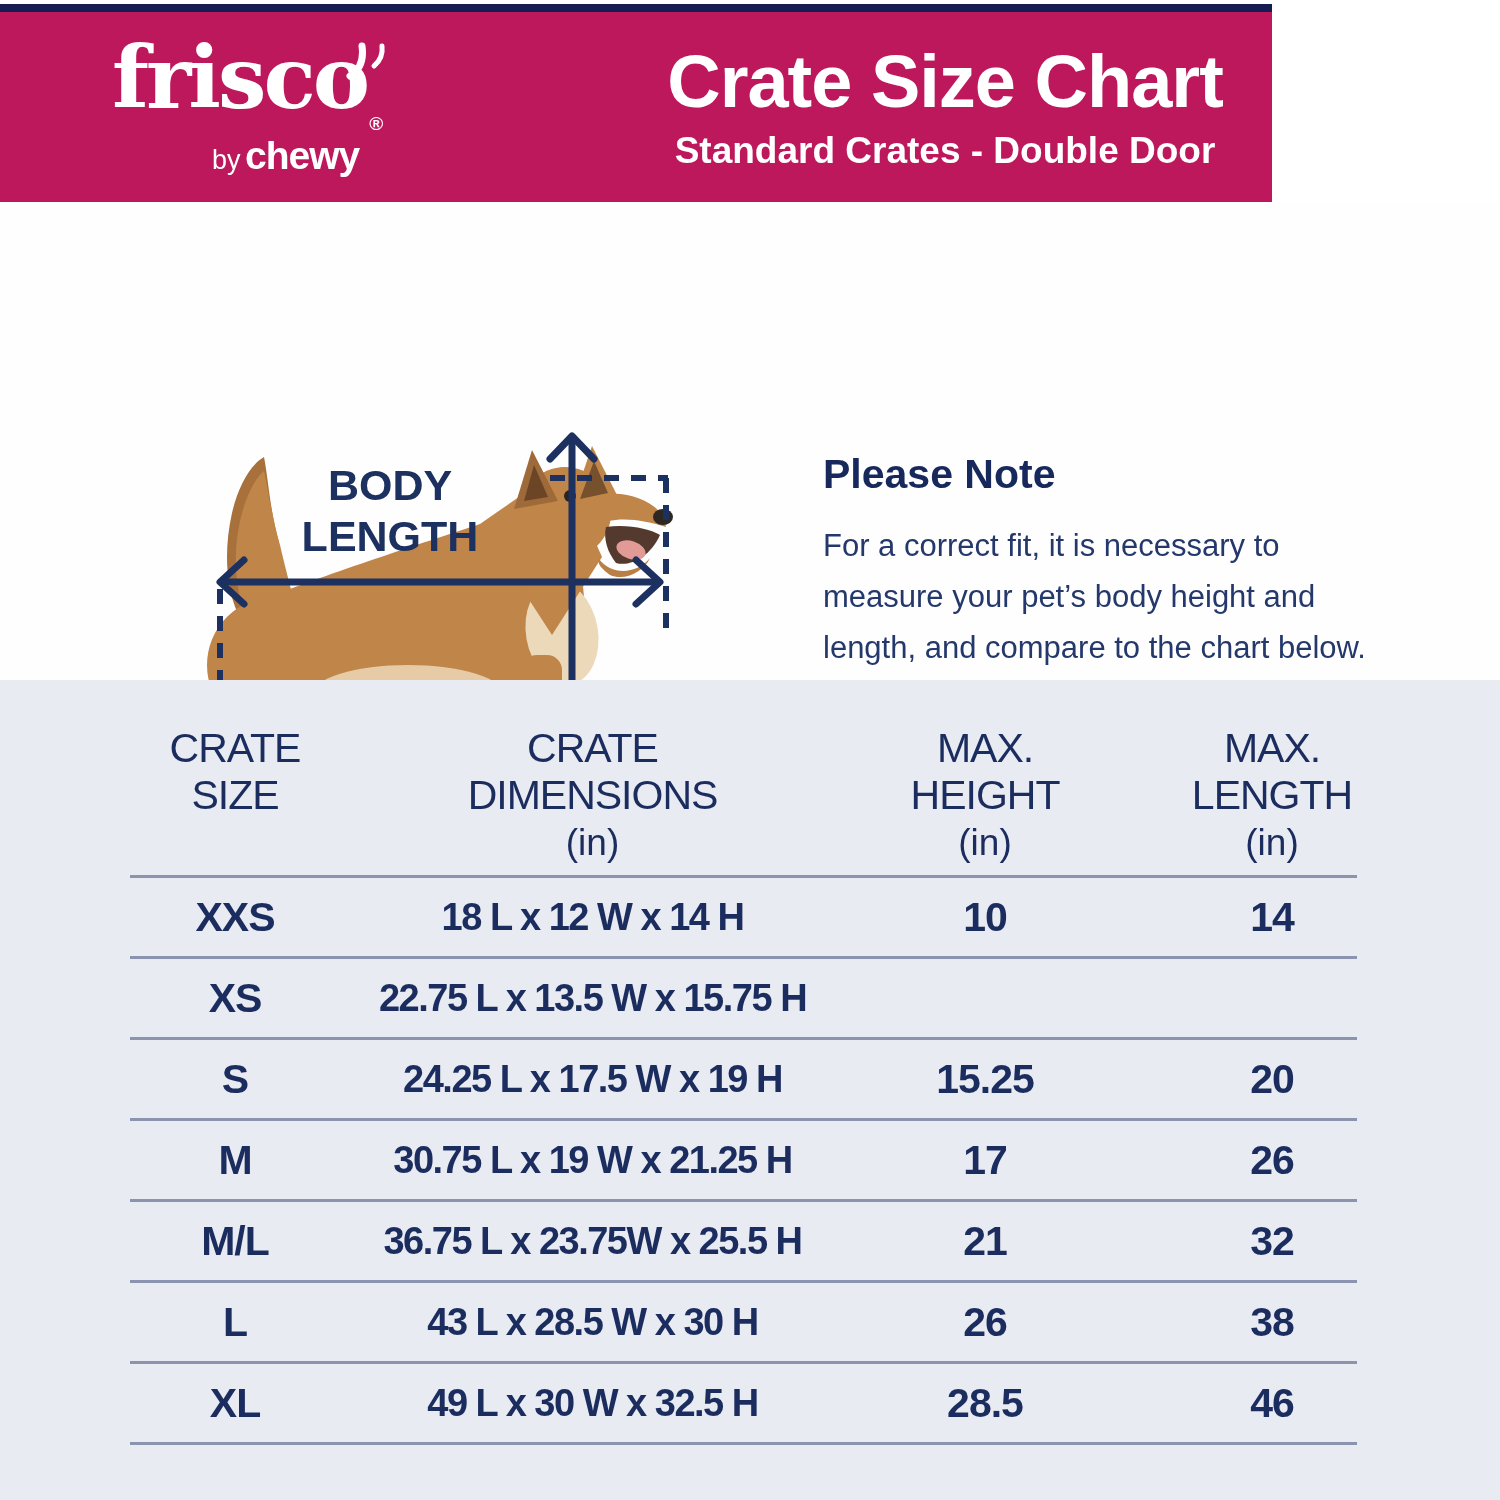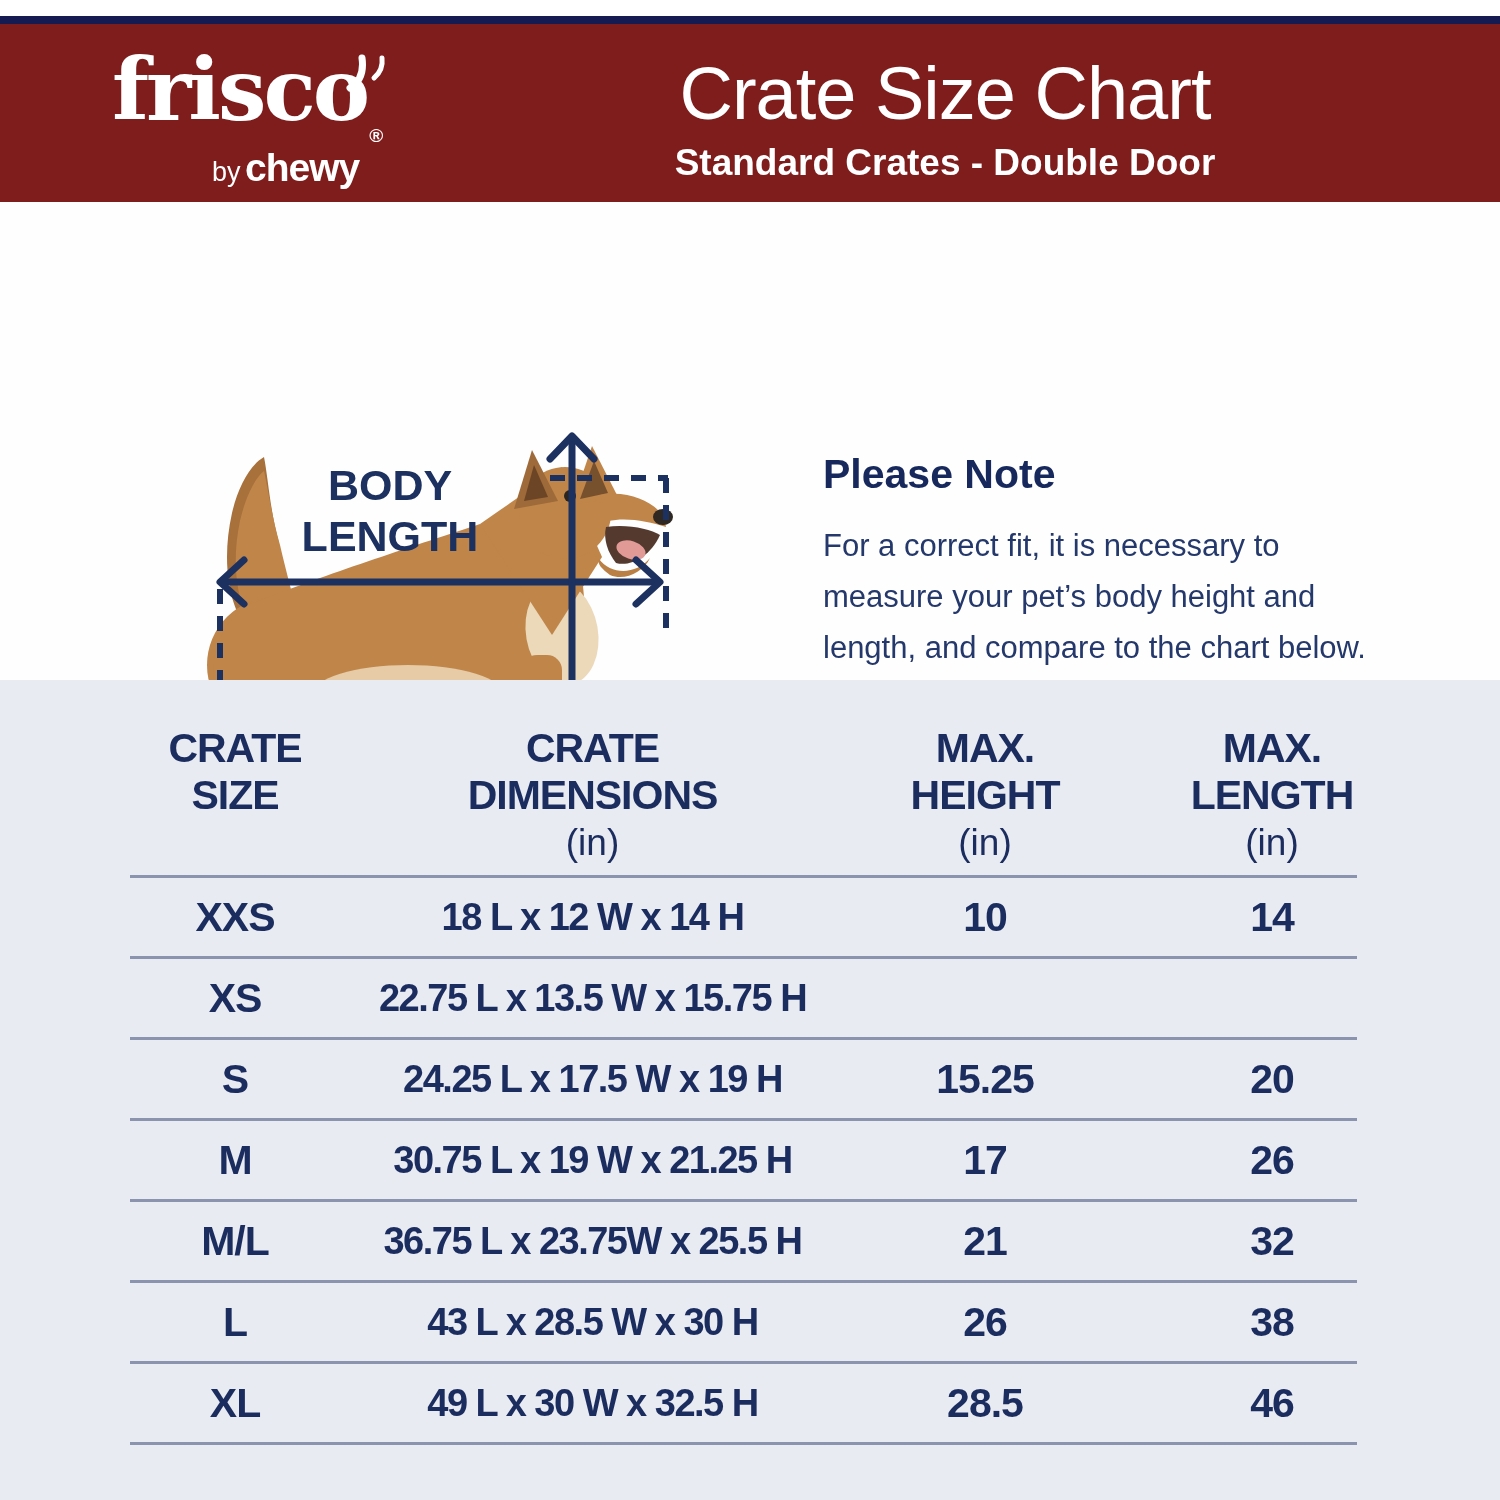--- a/index.html
+++ b/index.html
@@ -1,32 +1,32 @@
 <!DOCTYPE html>
 <html><head>
 <meta charset="utf-8">
 <style>
   html,body{margin:0;padding:0;background:#ffffff;}
   .page{position:relative;width:1500px;height:1500px;overflow:hidden;
         font-family:"Liberation Sans",sans-serif;background:#ffffff;}
 
   
-  .banner{position:absolute;left:0;top:16px;width:1500px;height:202px;
-          background:#7f1d1d;border-top:8px solid #161c52;box-sizing:border-box;}
+  .banner{position:absolute;left:0;top:4px;width:1272px;height:202px;
+          background:#be185d;border-top:8px solid #161c52;box-sizing:border-box;}
   .logo{position:absolute;left:112px;top:18px;width:330px;color:#ffffff;}
   .logo-word{font-family:"DejaVu Serif",serif;font-weight:bold;font-size:86px;
              line-height:96px;letter-spacing:-3px;white-space:nowrap;}
   .logo-reg{font-family:"Liberation Sans",sans-serif;font-size:19px;font-weight:bold;
             position:relative;top:22px;left:2px;letter-spacing:0;}
   .logo-flourish{position:absolute;left:232px;top:10px;}
   .logo-by{position:absolute;left:100px;top:104px;white-space:nowrap;}
   .logo-by .by{font-size:27px;font-weight:normal;}
   .logo-by .chewy{font-size:39px;font-weight:bold;letter-spacing:-1px;}
   .titles{position:absolute;left:540px;top:0;width:810px;text-align:center;color:#ffffff;}
-  .titles h1{margin:30px 0 0 0;font-size:74px;line-height:80px;font-weight:normal;letter-spacing:-1px;}
+  .titles h1{margin:30px 0 0 0;font-size:74px;line-height:80px;font-weight:bold;letter-spacing:-1px;}
   .titles h2{margin:8px 0 0 0;font-size:37px;line-height:42px;font-weight:bold;letter-spacing:0;}
 
   
   .diagram{position:absolute;left:0;top:202px;width:1500px;height:506px;background:#fefefe;}
   .dog-svg{position:absolute;left:180px;top:215px;}
   .measure-label{position:absolute;color:#1d3160;font-weight:bold;
                  font-size:43px;line-height:51px;letter-spacing:0;}
   .len-label{left:285px;top:258px;width:210px;text-align:center;}
   .hgt-label{left:598px;top:551px;width:230px;text-align:left;}
   .measure-label span{display:block;}
@@ -41,21 +41,21 @@
   .table-area{position:absolute;left:0;top:680px;width:1500px;height:820px;background:#e9ebf2;}
   .size-table{position:absolute;left:130px;top:25px;width:1227px;color:#1b2c5e;}
   .thead{position:relative;height:170px;border-bottom:3px solid #8b94ae;}
   .trow{position:relative;height:78px;border-bottom:3px solid #8b94ae;}
   .cell{position:absolute;text-align:center;white-space:nowrap;}
   .c1{left:0;width:210px;}
   .c2{left:210px;width:505px;}
   .c3{left:715px;width:280px;}
   .c4{left:1032px;width:220px;}
   .thead .cell{top:20px;}
-  .hline{font-size:41px;line-height:47px;font-weight:bold;letter-spacing:-1px;}
+  .hline{font-size:41px;line-height:47px;font-weight:normal;letter-spacing:-1px;}
   .hunit{font-size:37px;line-height:47px;font-weight:normal;}
   .trow .cell{top:50%;transform:translateY(-50%);}
   .v-size{font-size:41px;font-weight:bold;letter-spacing:-1px;}
   .v-dims{font-size:38px;font-weight:bold;letter-spacing:-1.5px;}
   .v-num{font-size:41px;font-weight:bold;letter-spacing:-1px;}
 </style>
 </head>
 <body>
 
 <div class="page">

